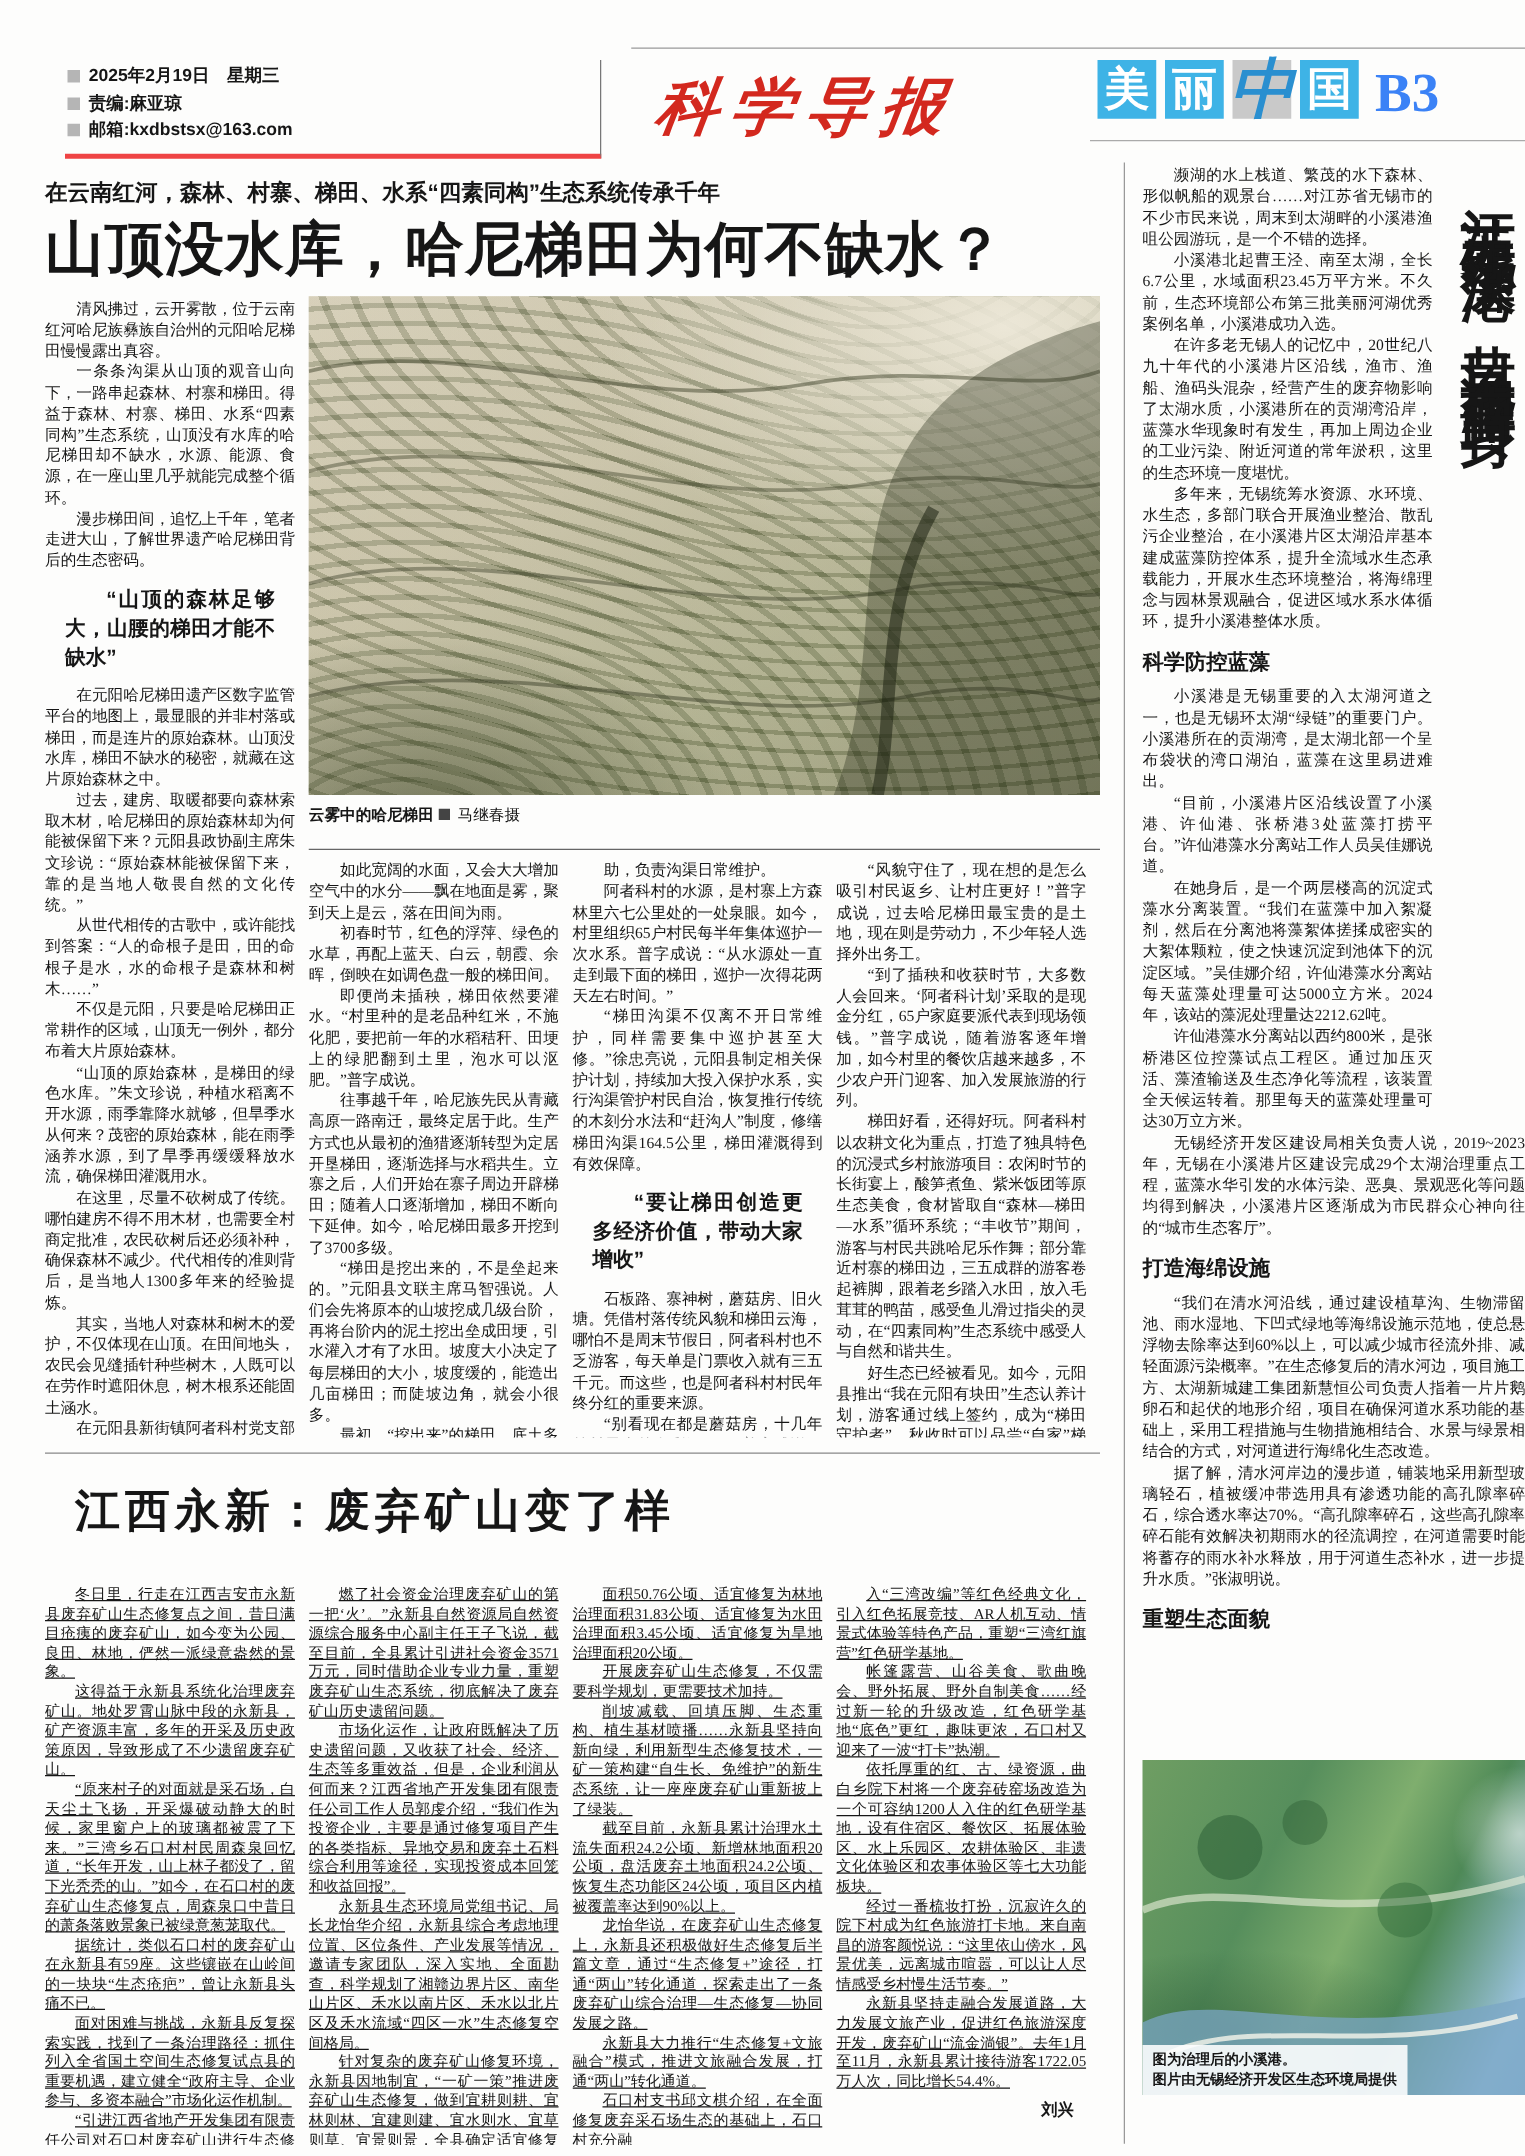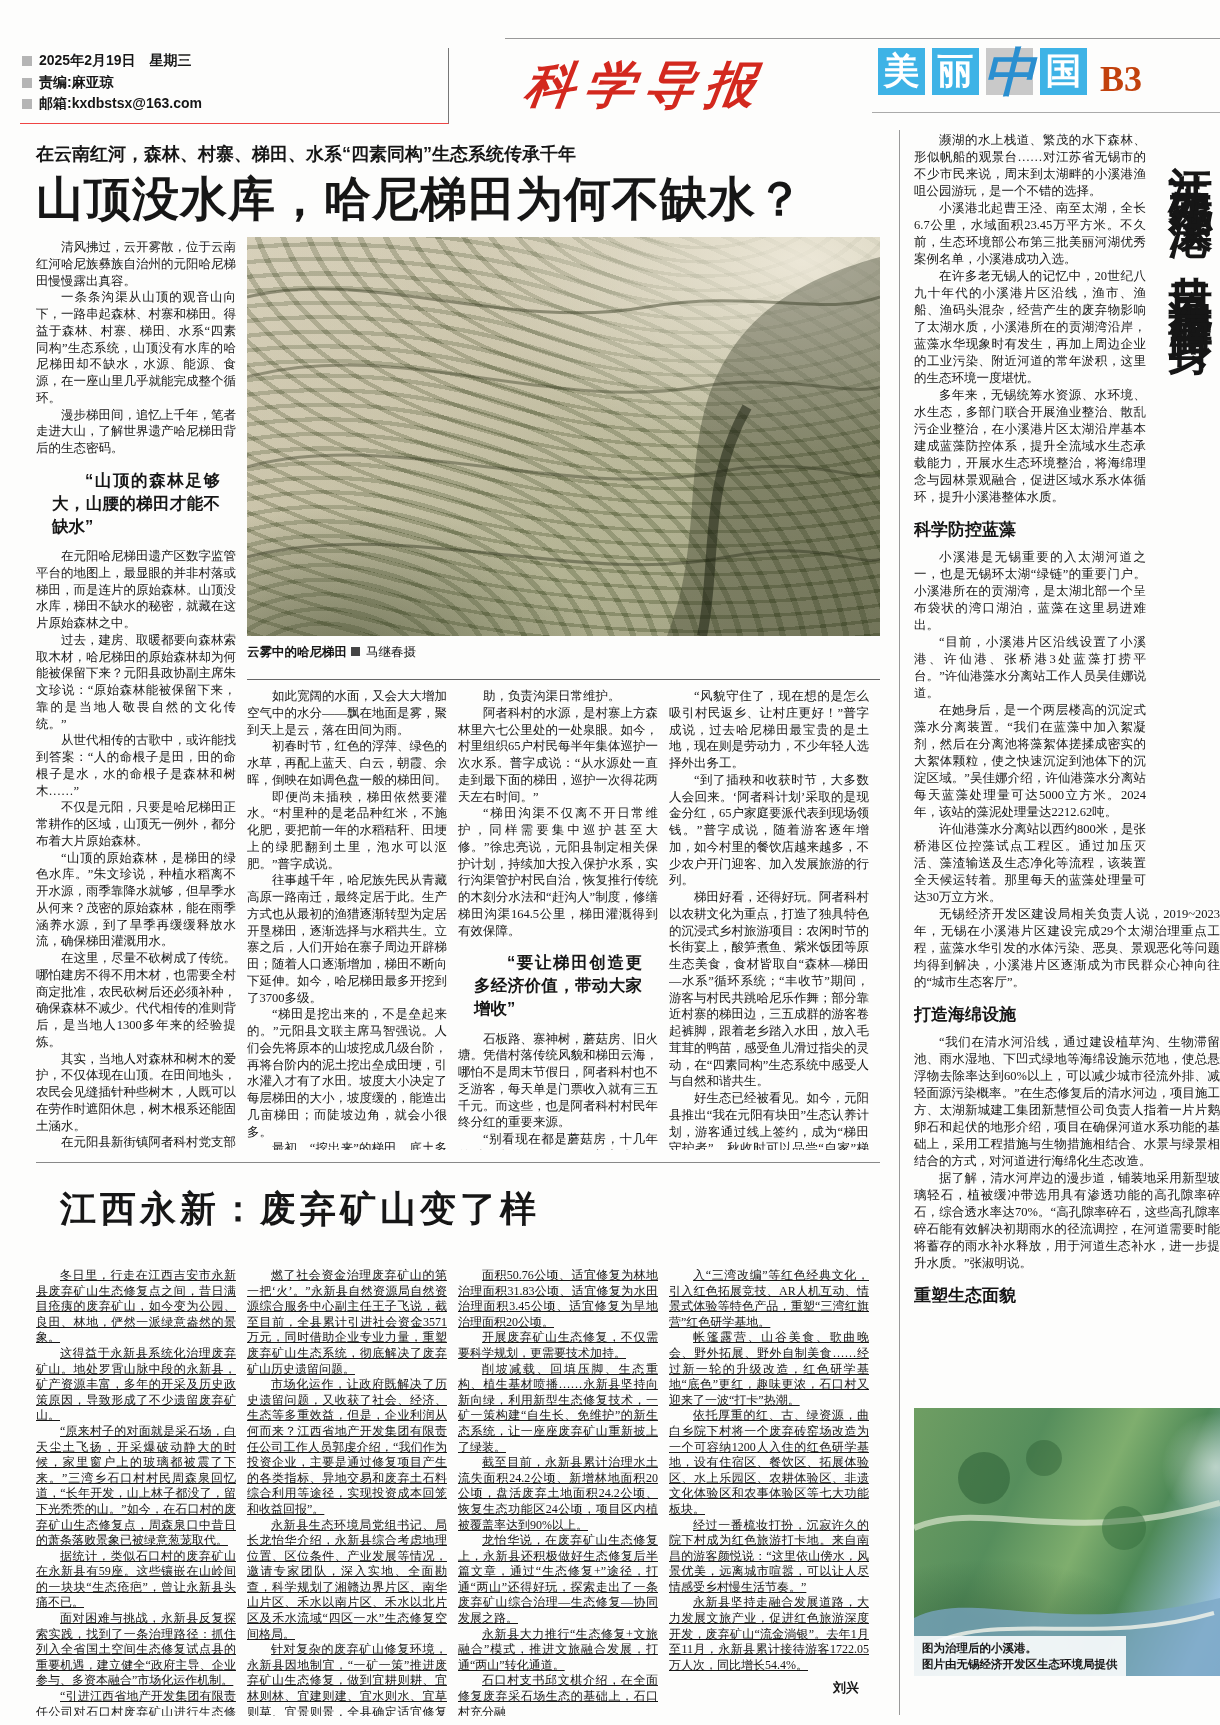--- a/index.html
+++ b/index.html
@@ -1,33 +1,33 @@
 <!DOCTYPE html>
 <html><head>
 <meta charset="utf-8">
 <style>
   html,body{margin:0;padding:0;}
   body{width:1220px;height:1725px;position:relative;background:#fdfdfc;color:#161616;
        font-family:"Liberation Serif","DejaVu Serif",serif;overflow:hidden;}
   .abs{position:absolute;}
   
-  .dateinfo{left:20px;top:48px;width:418px;padding:2px 8px 8px 2px;
-            border-right:1px solid #777;border-bottom:1px solid #ef4444;
+  .dateinfo{left:52px;top:48px;width:418px;padding:2px 8px 8px 2px;
+            border-right:1px solid #777;border-bottom:4px solid #ef4444;
             font-family:"Liberation Sans","DejaVu Sans",sans-serif;font-size:14px;line-height:1.55;font-weight:bold;}
   .dateinfo .row{white-space:nowrap;}
   .sq{display:inline-block;width:10px;height:10px;background:#b5b5b5;margin-right:7px;vertical-align:-1px;}
   .toprule{left:505px;top:38px;width:715px;height:0;border-top:1px solid #999;}
   .masthead{left:525px;top:52px;font-family:"DejaVu Serif",serif;color:#d3281e;
             font-size:50px;font-weight:bold;font-style:italic;letter-spacing:10px;transform:skewX(-8deg);}
   .logo{left:878px;top:48px;display:flex;align-items:flex-end;gap:7px;}
   .logo .blk{width:47px;height:47px;background:#3eb3e6;color:#fff;font-weight:bold;
              font-family:"Liberation Sans",sans-serif;font-size:36px;display:flex;align-items:center;justify-content:center;}
   .logo .blk.gray{background:#c9c9c9;color:#2a8fd0;font-family:"DejaVu Serif",serif;
                   font-style:italic;font-size:52px;overflow:visible;line-height:0;}
-  .pageno{font-family:"Liberation Serif",serif;font-weight:bold;font-size:36px;color:#c2410c;margin-left:6px;line-height:.9;}
+  .pageno{font-family:"Liberation Serif",serif;font-weight:bold;font-size:44px;color:#3b82f6;margin-left:6px;line-height:.9;}
   .logorule{left:872px;top:112px;width:348px;border-top:1px solid #aaa;}
   
   .col{position:absolute;overflow:hidden;text-align:justify;}
   .col p{margin:0;text-indent:2em;font-size:12.5px;line-height:1.34;}
   .col .sub{font-family:"Liberation Sans","DejaVu Sans",sans-serif;font-weight:bold;
             font-size:16.5px;line-height:1.4;margin:12px 16px 10px;text-indent:2em;}
   .byline{text-align:right;font-weight:bold;font-size:13px;padding:6px 10px 0 0;}
   
   .kicker{left:36px;top:142px;font-family:"Liberation Sans",sans-serif;font-weight:bold;font-size:18px;}
   .headline{left:36px;top:168px;width:850px;font-family:"Liberation Sans","DejaVu Sans",sans-serif;
@@ -199,21 +199,21 @@
     <p>燃了社会资金治理废弃矿山的第一把‘火’。”永新县自然资源局自然资源综合服务中心副主任王子飞说，截至目前，全县累计引进社会资金3571万元，同时借助企业专业力量，重塑废弃矿山生态系统，彻底解决了废弃矿山历史遗留问题。</p>
     <p>市场化运作，让政府既解决了历史遗留问题，又收获了社会、经济、生态等多重效益，但是，企业利润从何而来？江西省地产开发集团有限责任公司工作人员郭虔介绍，“我们作为投资企业，主要是通过修复项目产生的各类指标、异地交易和废弃土石料综合利用等途径，实现投资成本回笼和收益回报”。</p>
     <p>永新县生态环境局党组书记、局长龙怡华介绍，永新县综合考虑地理位置、区位条件、产业发展等情况，邀请专家团队，深入实地、全面勘查，科学规划了湘赣边界片区、南华山片区、禾水以南片区、禾水以北片区及禾水流域“四区一水”生态修复空间格局。</p>
     <p>针对复杂的废弃矿山修复环境，永新县因地制宜，“一矿一策”推进废弃矿山生态修复，做到宜耕则耕、宜林则林、宜建则建、宜水则水、宜草则草、宜景则景，全县确定适宜修复为建设用地治理</p>
   </div>
 <div class="abs col b-col" style="left:458px;top:1268px;width:200px;height:448px;">
     <p>面积50.76公顷、适宜修复为林地治理面积31.83公顷、适宜修复为水田治理面积3.45公顷、适宜修复为旱地治理面积20公顷。</p>
     <p>开展废弃矿山生态修复，不仅需要科学规划，更需要技术加持。</p>
     <p>削坡减载、回填压脚、生态重构、植生基材喷播……永新县坚持向新向绿，利用新型生态修复技术，一矿一策构建“自生长、免维护”的新生态系统，让一座座废弃矿山重新披上了绿装。</p>
     <p>截至目前，永新县累计治理水土流失面积24.2公顷、新增林地面积20公顷，盘活废弃土地面积24.2公顷、恢复生态功能区24公顷，项目区内植被覆盖率达到90%以上。</p>
-    <p>龙怡华说，在废弃矿山生态修复上，永新县还积极做好生态修复后半篇文章，通过“生态修复+”途径，打通“两山”还得好玩，探索走出了一条废弃矿山综合治理—生态修复—协同发展之路。</p>
+    <p>龙怡华说，在废弃矿山生态修复上，永新县还积极做好生态修复后半篇文章，通过“生态修复+”途径，打通“两山”转化通道，探索走出了一条废弃矿山综合治理—生态修复—协同发展之路。</p>
     <p>永新县大力推行“生态修复+文旅融合”模式，推进文旅融合发展，打通“两山”转化通道。</p>
     <p>石口村支书邱文棋介绍，在全面修复废弃采石场生态的基础上，石口村充分融</p>
   </div>
 <div class="abs col b-col" style="left:669px;top:1268px;width:200px;height:448px;">
     <p>入“三湾改编”等红色经典文化，引入红色拓展竞技、AR人机互动、情景式体验等特色产品，重塑“三湾红旗营”红色研学基地。</p>
     <p>帐篷露营、山谷美食、歌曲晚会、野外拓展、野外自制美食……经过新一轮的升级改造，红色研学基地“底色”更红，趣味更浓，石口村又迎来了一波“打卡”热潮。</p>
     <p>依托厚重的红、古、绿资源，曲白乡院下村将一个废弃砖窑场改造为一个可容纳1200人入住的红色研学基地，设有住宿区、餐饮区、拓展体验区、水上乐园区、农耕体验区、非遗文化体验区和农事体验区等七大功能板块。</p>
     <p>经过一番梳妆打扮，沉寂许久的院下村成为红色旅游打卡地。来自南昌的游客颜悦说：“这里依山傍水，风景优美，远离城市喧嚣，可以让人尽情感受乡村慢生活节奏。”</p>
     <p>永新县坚持走融合发展道路，大力发展文旅产业，促进红色旅游深度开发，废弃矿山“流金淌银”。去年1月至11月，永新县累计接待游客1722.05万人次，同比增长54.4%。</p>
     <div class="byline">刘兴</div>

